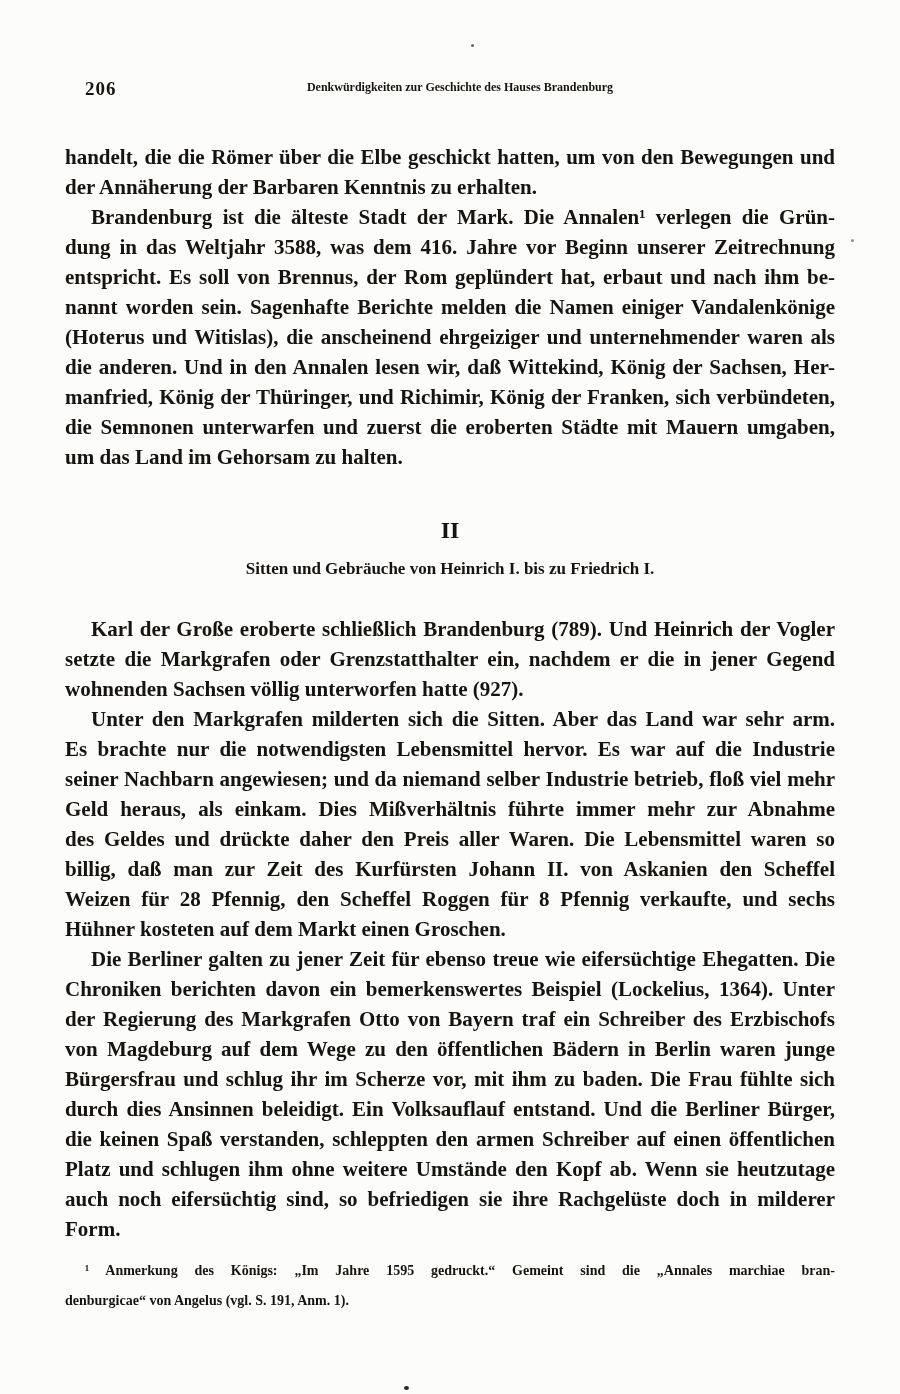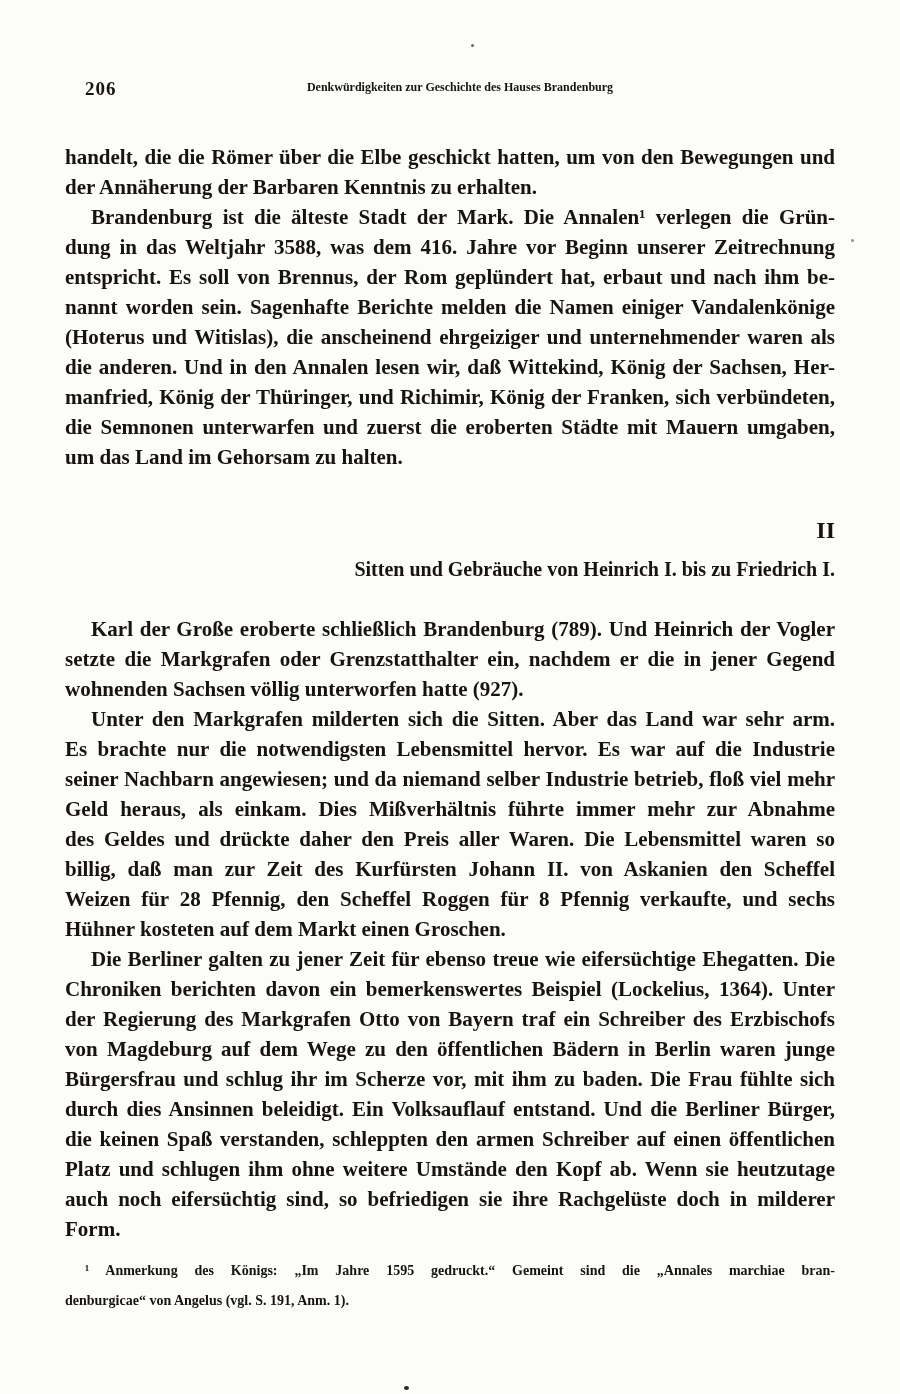--- a/index.html
+++ b/index.html
@@ -36,28 +36,28 @@
   .para { margin: 0; }
   .line {
     font-size: 21px; font-weight: 700;
     line-height: 30px;
     white-space: normal;
     text-align: justify;
   }
   .line.fill { text-align-last: justify; }
   .line.indent { text-indent: 26px; }
   .sec-num {
-    text-align: right;
+    text-align: center;
     font-size: 24px; font-weight: 700;
     margin-top: 44px;
     line-height: 28px;
   }
   .sec-title {
-    text-align: right;
-    font-size: 20px; font-weight: 700;
+    text-align: center;
+    font-size: 17px; font-weight: 700;
     margin-top: 10px;
     line-height: 30px;
     margin-bottom: 30px;
   }
   .footnote {
     width: 770px;
     margin-top: 12px;
   }
   .fn-line {
     font-size: 14px; font-weight: 700;

